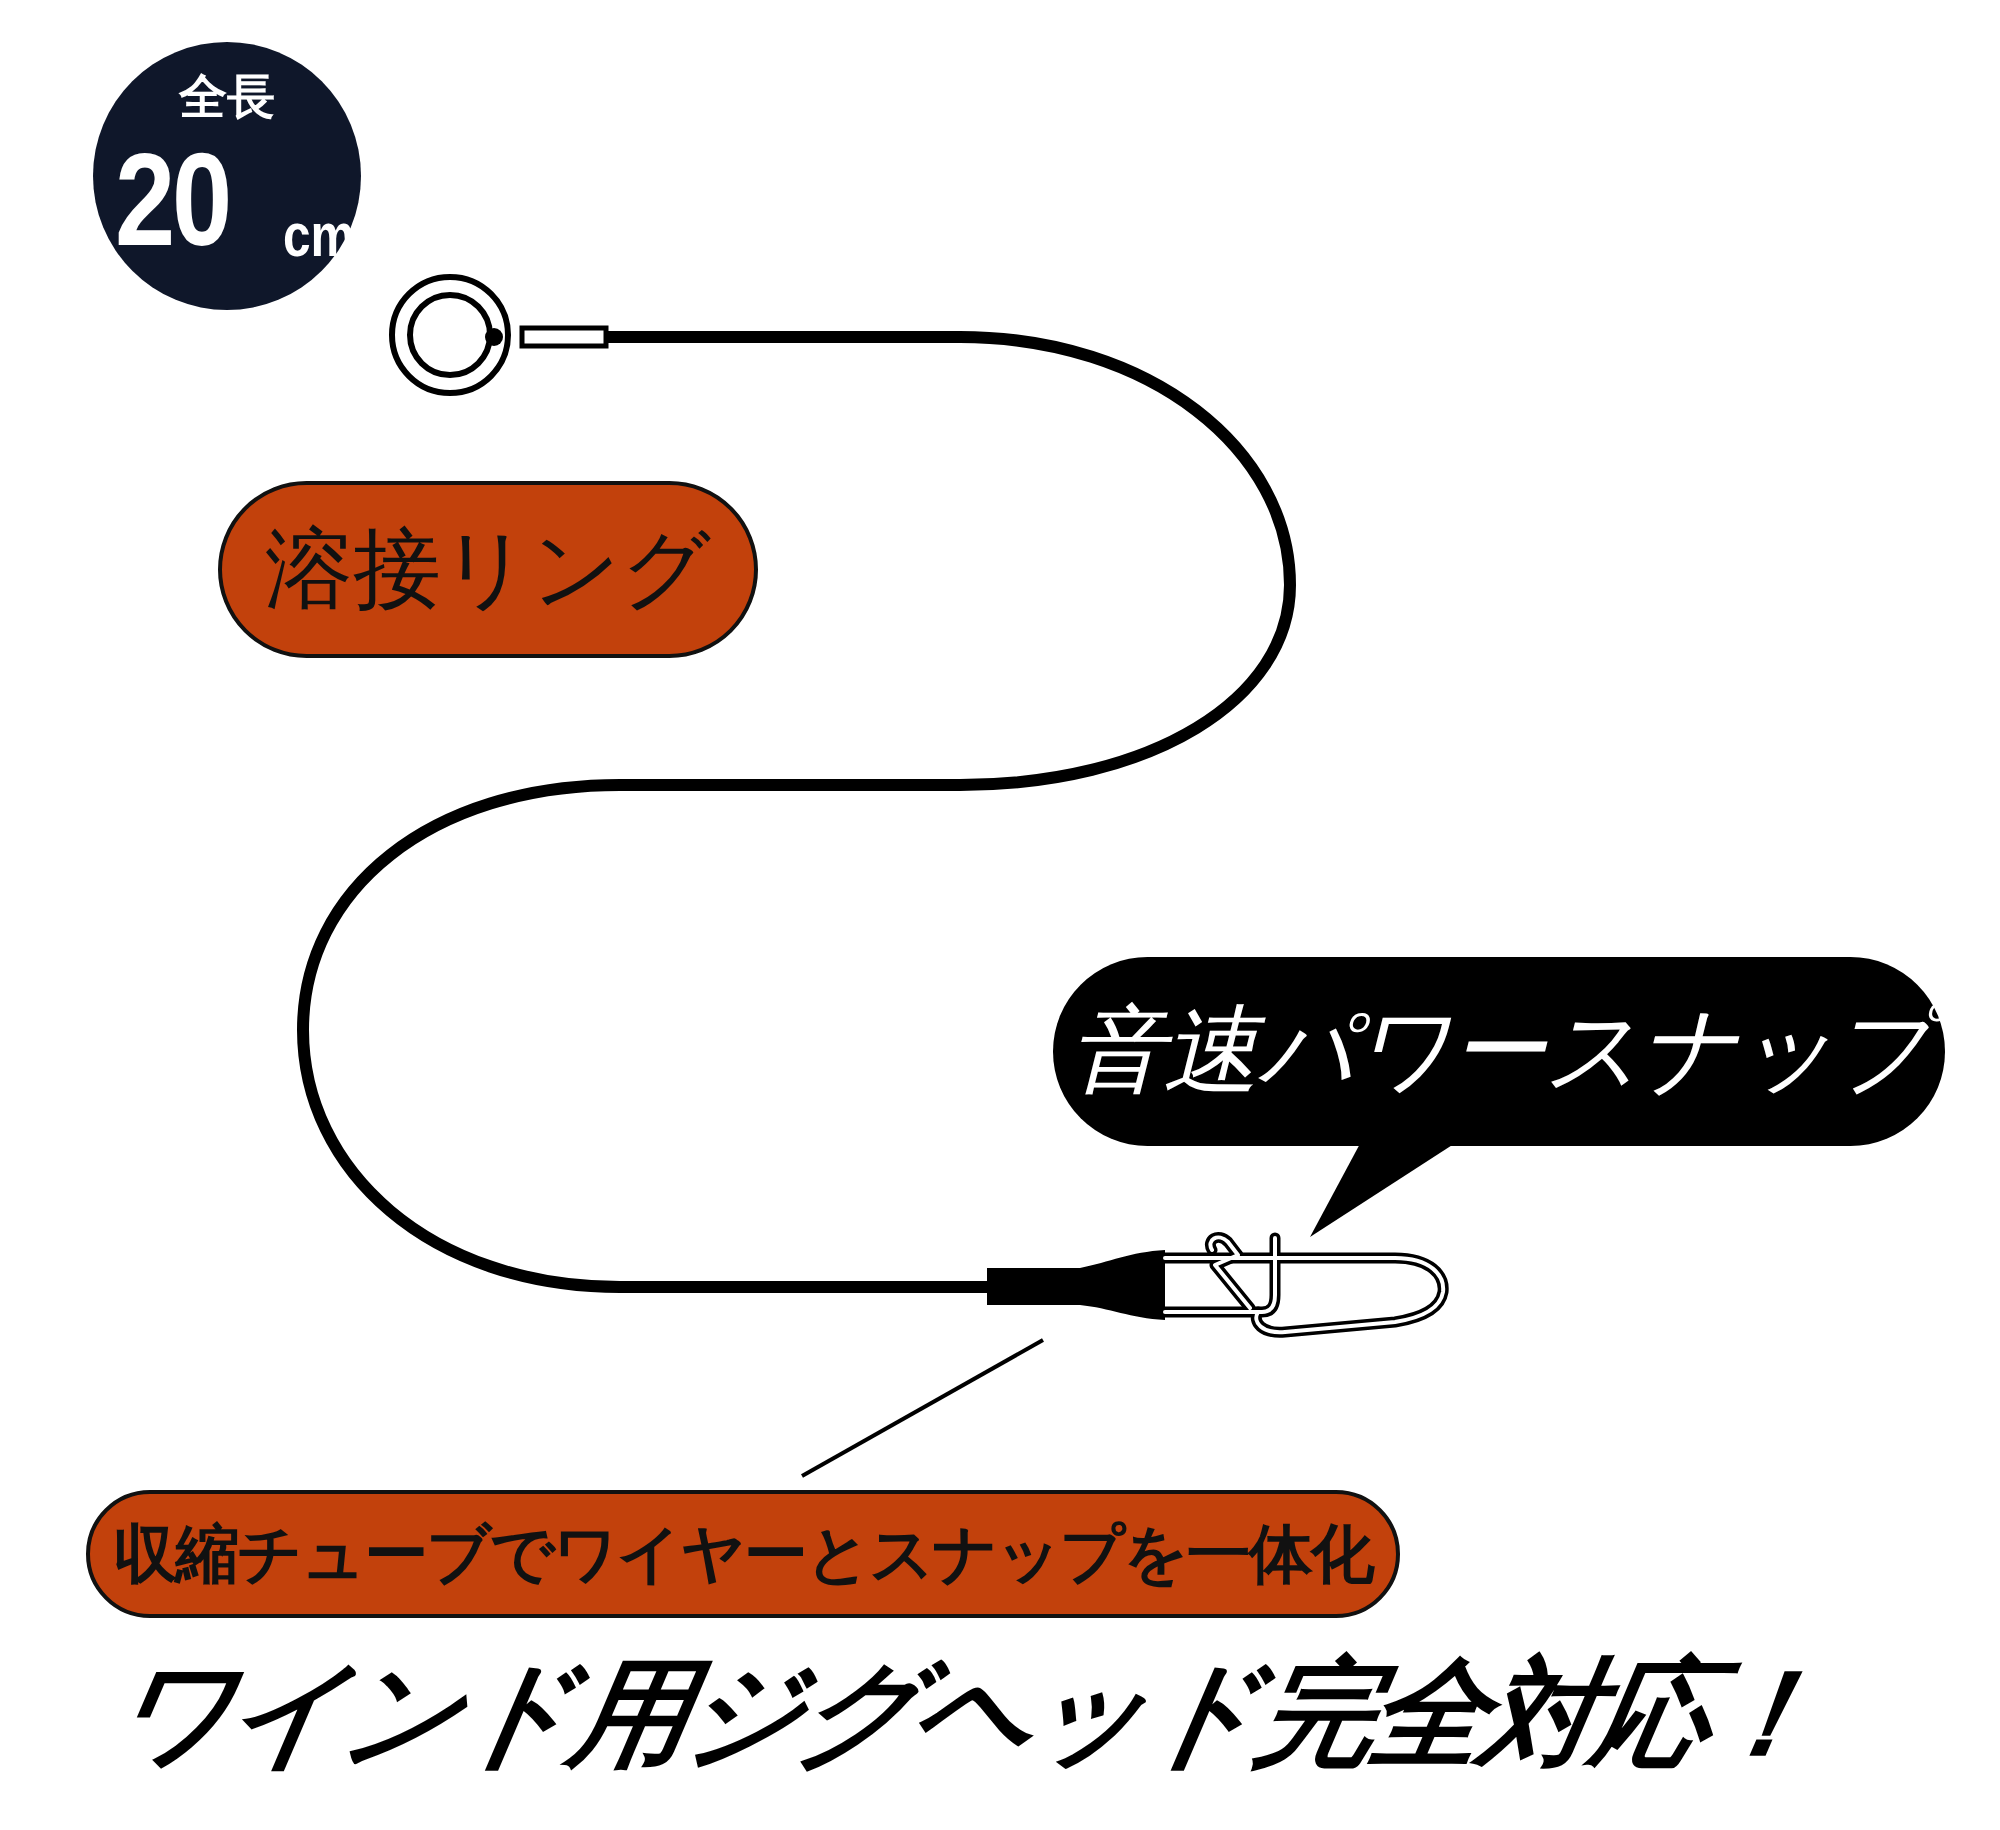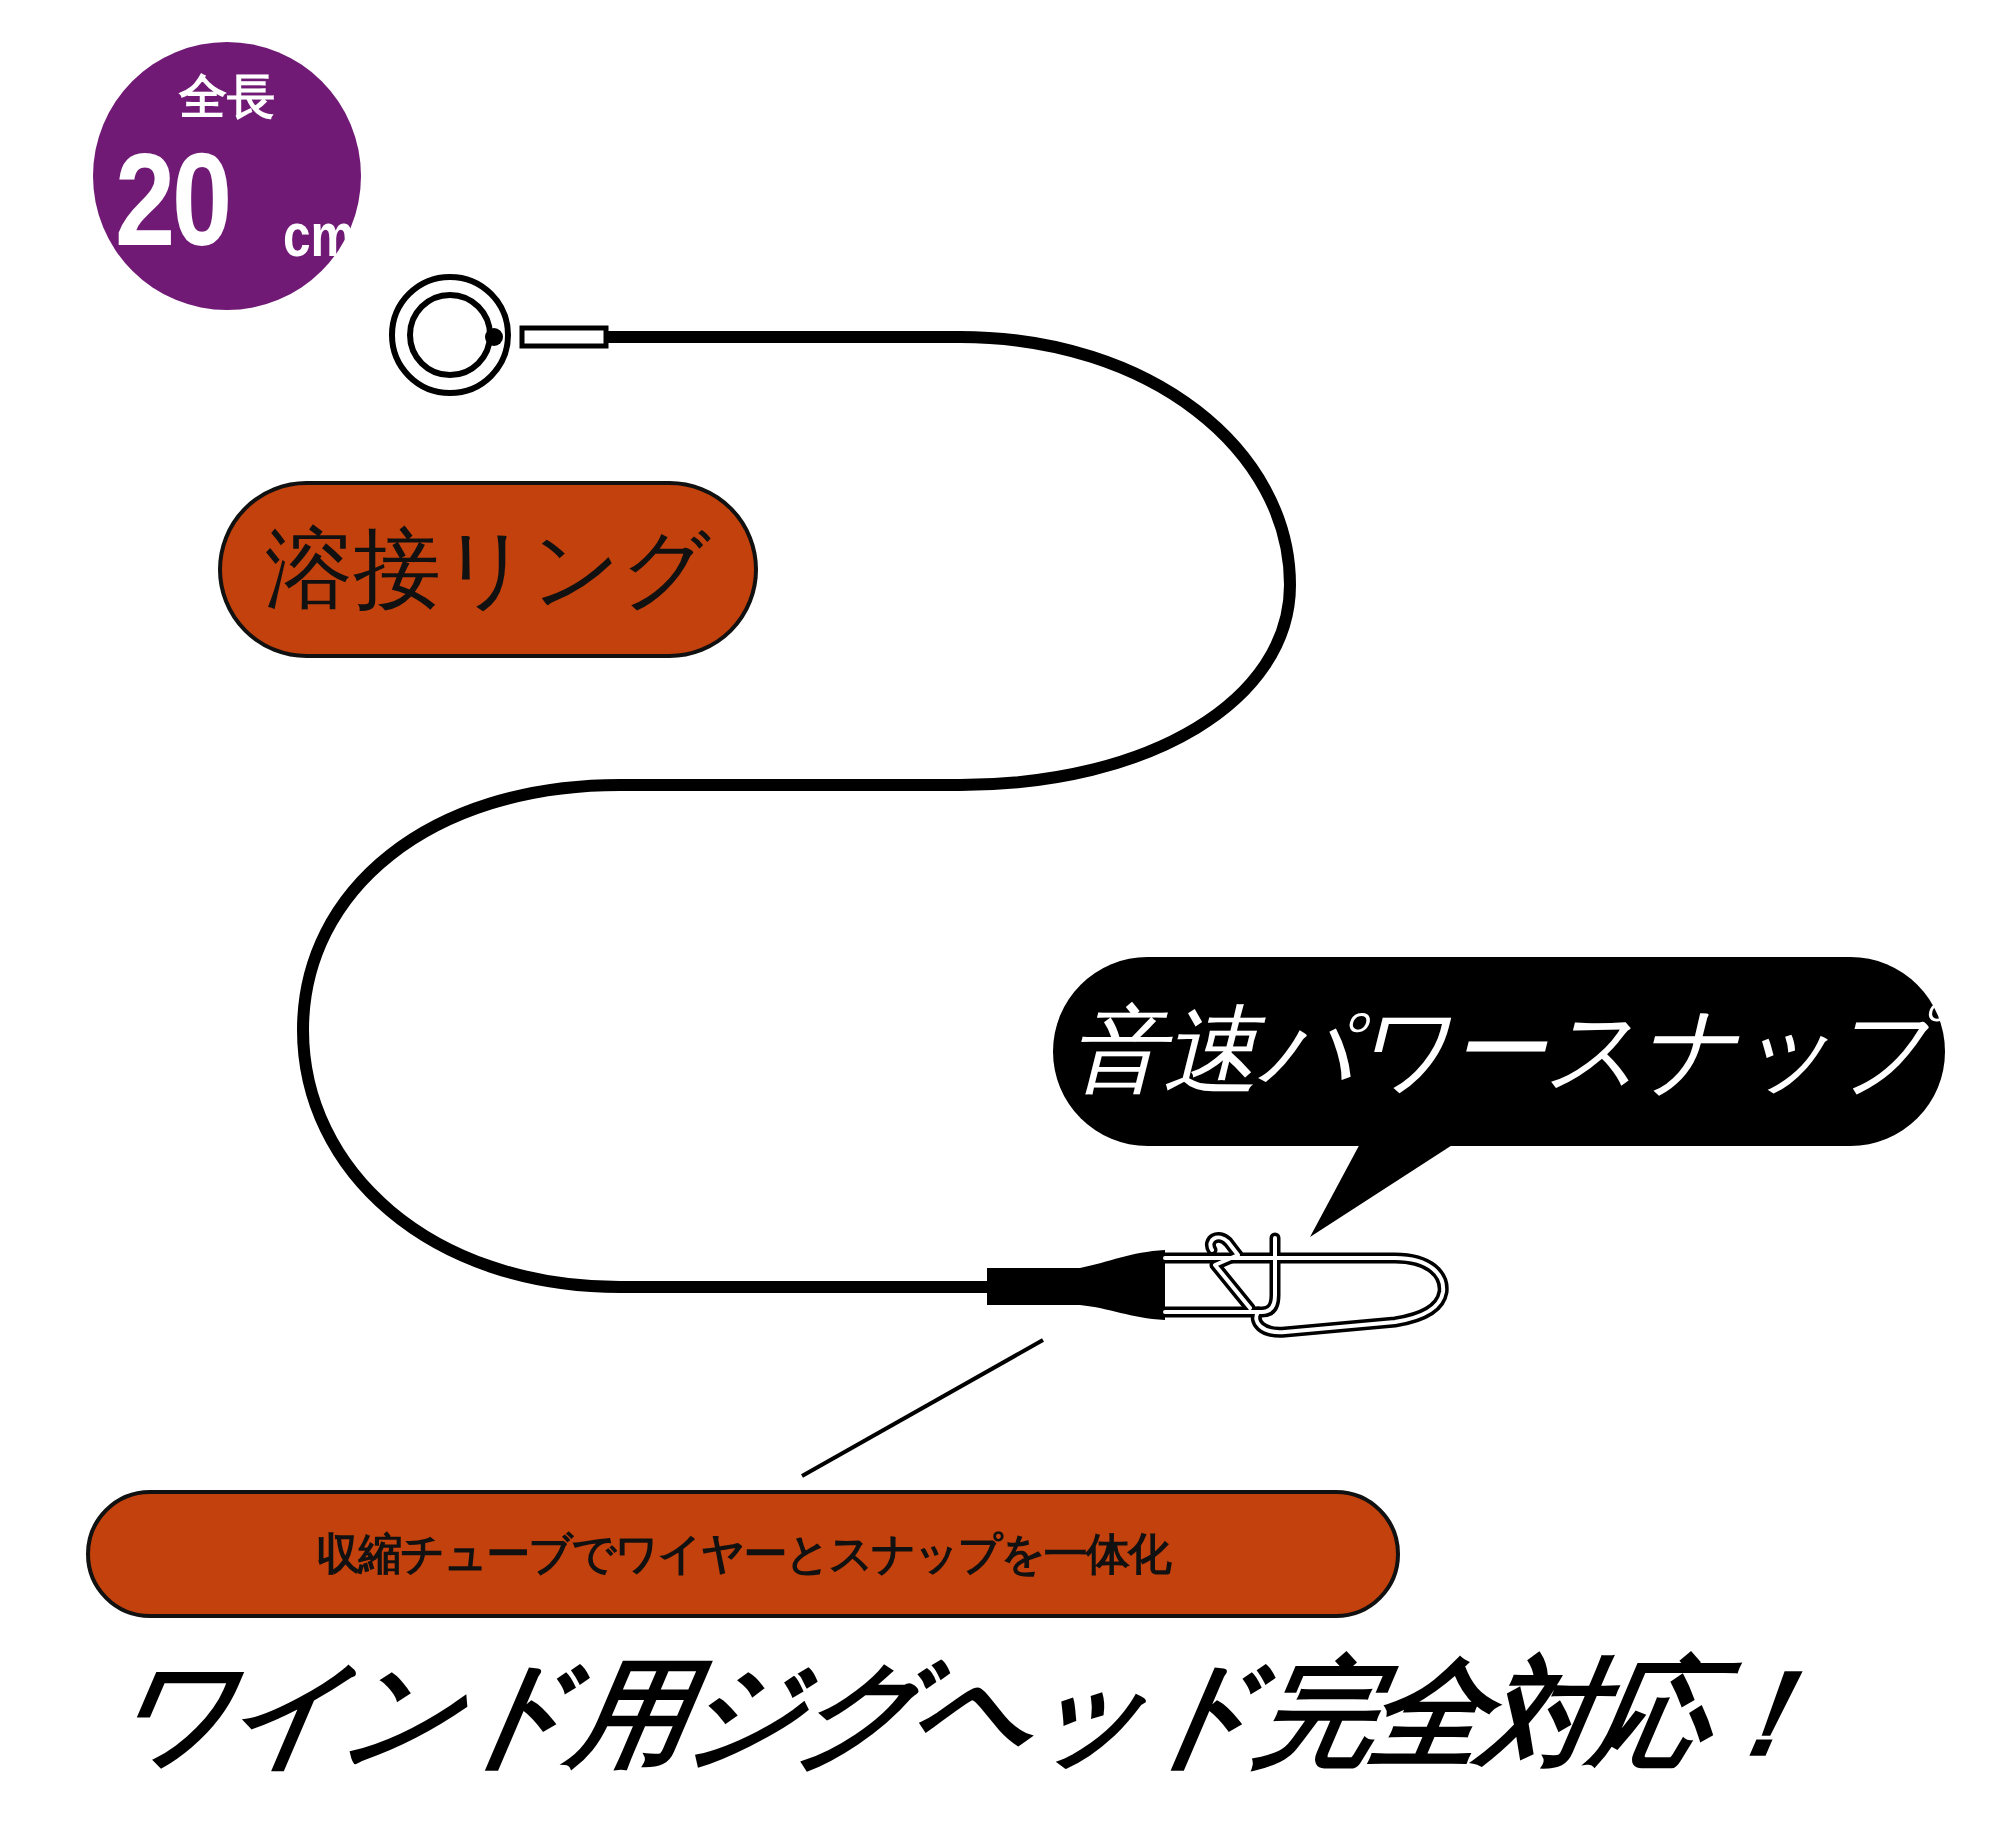--- a/index.html
+++ b/index.html
@@ -1,33 +1,33 @@
 <!DOCTYPE html>
 <html><head>
 <meta charset="utf-8">
 <style>
   html, body { margin: 0; padding: 0; background: #ffffff; }
   body { width: 2000px; height: 1830px; position: relative; overflow: hidden;
          font-family: "DejaVu Sans", "Liberation Sans", sans-serif; }
   svg.art { position: absolute; left: 0; top: 0; }
   .badge {
     position: absolute; left: 93px; top: 42px; width: 268px; height: 268px;
-    border-radius: 50%; background: #701a75; color: #fff; text-align: center;
+    border-radius: 50%; background: #0f172a; color: #fff; text-align: center;
   }
   .badge .lbl { position: absolute; left: 0; right: 0; top: 30px; font-size: 48px; font-weight: bold; line-height: 1; }
   .badge .val { position: absolute; left: 22px; top: 92px; font-size: 132px; font-weight: bold; line-height: 1;
                 font-family: "Liberation Sans", sans-serif; letter-spacing: -4px; transform: scaleX(0.82); transform-origin: left center; }
   .badge .unit { position: absolute; left: 190px; top: 162px; font-size: 62px; font-weight: bold; line-height: 1;
                  font-family: "Liberation Sans", sans-serif; transform: scaleX(0.8); transform-origin: left center; }
   .pill {
     position: absolute; box-sizing: border-box; background: #c2410c; border: 4px solid #111;
     display: flex; align-items: center; justify-content: center; color: #111; white-space: nowrap; margin-top: 16px;
   }
   .pill-ring { left: 218px; top: 465px; width: 540px; height: 177px; border-radius: 90px; font-size: 88px; }
-  .pill-tube { left: 86px; top: 1474px; width: 1314px; height: 128px; border-radius: 64px; font-size: 44px; font-weight: bold; letter-spacing: -2px; }
+  .pill-tube { left: 86px; top: 1474px; width: 1314px; height: 128px; border-radius: 64px; font-size: 64px; font-weight: bold; letter-spacing: -2px; }
   .bubble {
     position: absolute; left: 1053px; top: 957px; width: 892px; height: 189px; border-radius: 95px;
     background: #000; color: #fff; display: flex; align-items: center; justify-content: center;
     font-size: 96px; font-weight: normal; font-style: italic; white-space: nowrap; letter-spacing: -2px;
   }
   .headline {
     position: absolute; left: 100px; top: 1635px; width: 1300px; font-size: 118px; font-weight: bold; font-style: italic;
     color: #000; white-space: nowrap; letter-spacing: -6px; transform: skewX(-10deg); transform-origin: left bottom;
   }
 </style>

